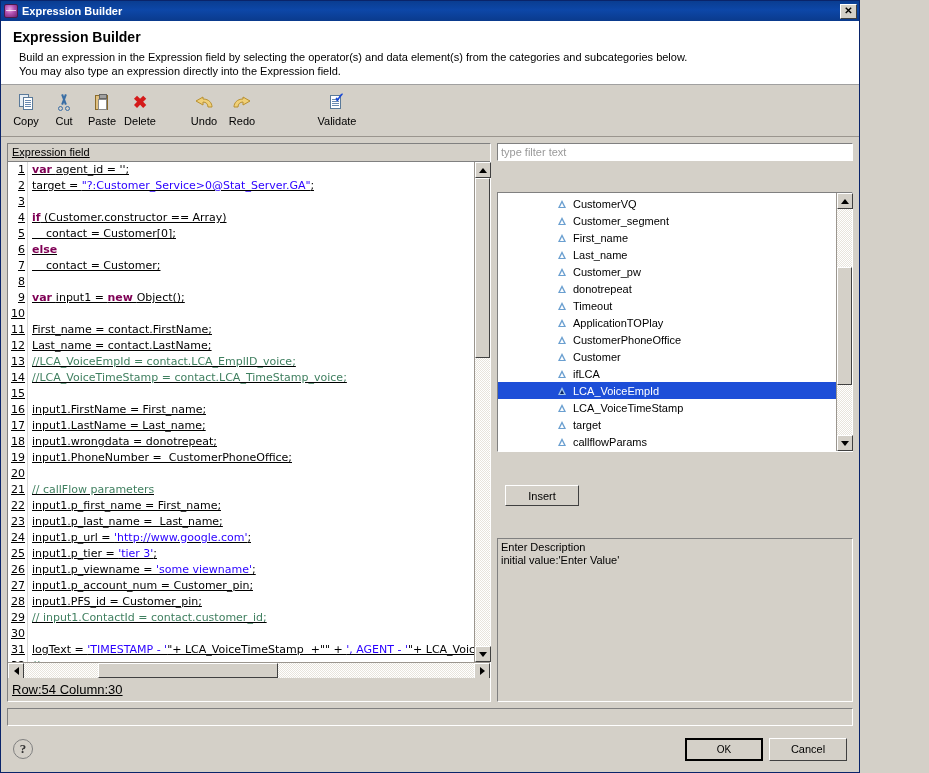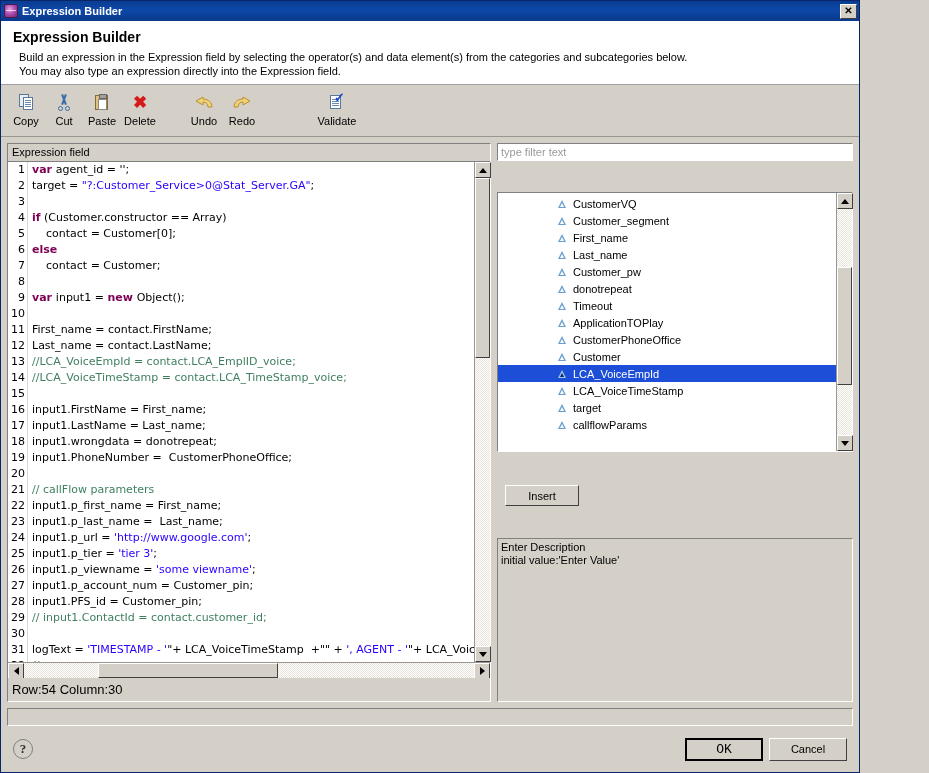--- a/index.html
+++ b/index.html
@@ -126,20 +126,21 @@
     background: #d4d0c8;
     min-height: 0;
   }
   .left-pane {
     width: 484px;
     display: flex;
     flex-direction: column;
     border: 1px solid;
     border-color: #808080 #ffffff #ffffff #808080;
     background: #1d4ed8;
+    text-decoration: underline;
   }
   .field-label {
     font-size: 11px;
     padding: 2px 0 3px 4px;
     color: #000;
     background: #d4d0c8;
     flex: 0 0 auto;
   }
 
   
@@ -401,23 +402,23 @@
     display: flex; align-items: center; justify-content: center;
     cursor: pointer;
     font-family: "Liberation Serif", serif;
   }
   .spacer { flex: 1 1 auto; }
   .ok-btn {
     width: 78px; height: 23px;
     border: 2px solid #000;
     margin-right: 6px;
     background: #d4d0c8;
-    font-size: 13px;
-    cursor: pointer;
-    font-family: Liberation Mono, monospace;
+    font-size: 10px;
+    cursor: pointer;
+    font-family: Liberation Sans, sans-serif;
   }
   .cancel-btn { width: 78px; height: 23px; }
 
   
   .ico-copy {
     width: 15px; height: 17px; position: relative;
   }
   .ico-copy .pg {
     position: absolute; width: 10px; height: 13px;
     background: #fff; border: 1px solid #5a7a9a;
@@ -707,20 +708,27 @@
               </span>
               <span class="li-label">CustomerPhoneOffice</span>
             </div>
             <div class="list-item">
               <span class="li-icon">
                 <span class="tri"></span>
                 <span class="tri-in"></span>
               </span>
               <span class="li-label">Customer</span>
             </div>
+            <div class="list-item">
+              <span class="li-icon">
+                <span class="tri"></span>
+                <span class="tri-in"></span>
+              </span>
+              <span class="li-label">ifLCA</span>
+            </div>
             <div class="list-item selected">
               <span class="li-icon">
                 <span class="tri"></span>
                 <span class="tri-in"></span>
               </span>
               <span class="li-label">LCA_VoiceEmpId</span>
             </div>
             <div class="list-item">
               <span class="li-icon">
                 <span class="tri"></span>

